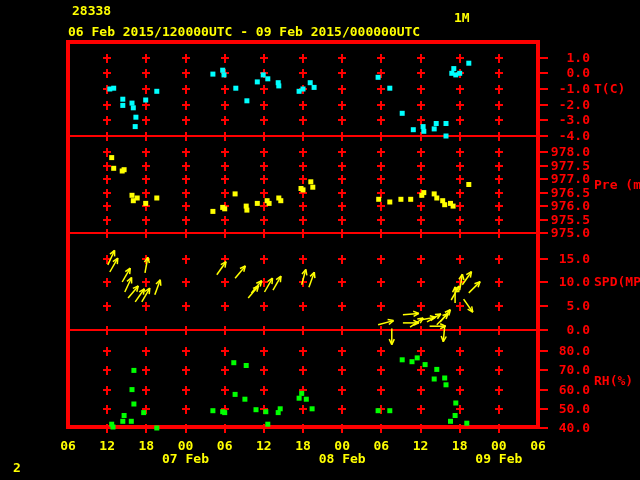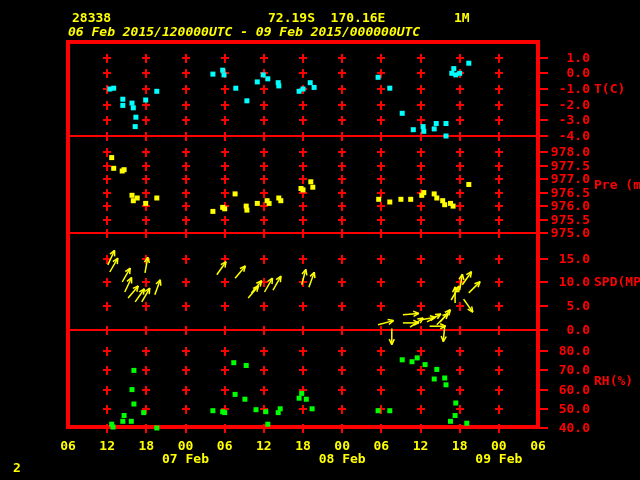--- a/index.html
+++ b/index.html
@@ -11,24 +11,23 @@
     position:absolute;font:bold 13px "DejaVu Sans Mono","Liberation Mono",monospace;
     line-height:13px;white-space:pre;
   }
   .yellow{color:#ffff00;}
   #chart-svg{position:absolute;left:0;top:0;}
 </style>
 </head>
 <body>
 
 <div class="screen">
-  <div class="txt yellow" style="left:72px;top:11px;">28338</div>
-  <div class="txt yellow" style="left:268px;top:11px;">72.19S  170.16E</div>
+  <div class="txt yellow" style="left:72px;top:4px;">28338</div>
   <div class="txt yellow" style="left:424px;top:11px;margin-left:30px;">1M</div>
-  <div class="txt yellow" style="left:68px;top:25px;font-style:italic;">06 Feb 2015/120000UTC - 09 Feb 2015/000000UTC</div>
+  <div class="txt yellow" style="left:68px;top:25px;">06 Feb 2015/120000UTC - 09 Feb 2015/000000UTC</div>
 
   <svg id="chart-svg" width="640" height="480">
       <g shape-rendering="crispEdges">
         <line x1="107" y1="54" x2="107" y2="63" stroke="#ff0000" stroke-width="2"></line>
         <line x1="103" y1="58" x2="111" y2="58" stroke="#ff0000" stroke-width="2"></line>
         <line x1="146" y1="54" x2="146" y2="63" stroke="#ff0000" stroke-width="2"></line>
         <line x1="142" y1="58" x2="150" y2="58" stroke="#ff0000" stroke-width="2"></line>
         <line x1="186" y1="54" x2="186" y2="63" stroke="#ff0000" stroke-width="2"></line>
         <line x1="182" y1="58" x2="190" y2="58" stroke="#ff0000" stroke-width="2"></line>
         <line x1="225" y1="54" x2="225" y2="63" stroke="#ff0000" stroke-width="2"></line>

